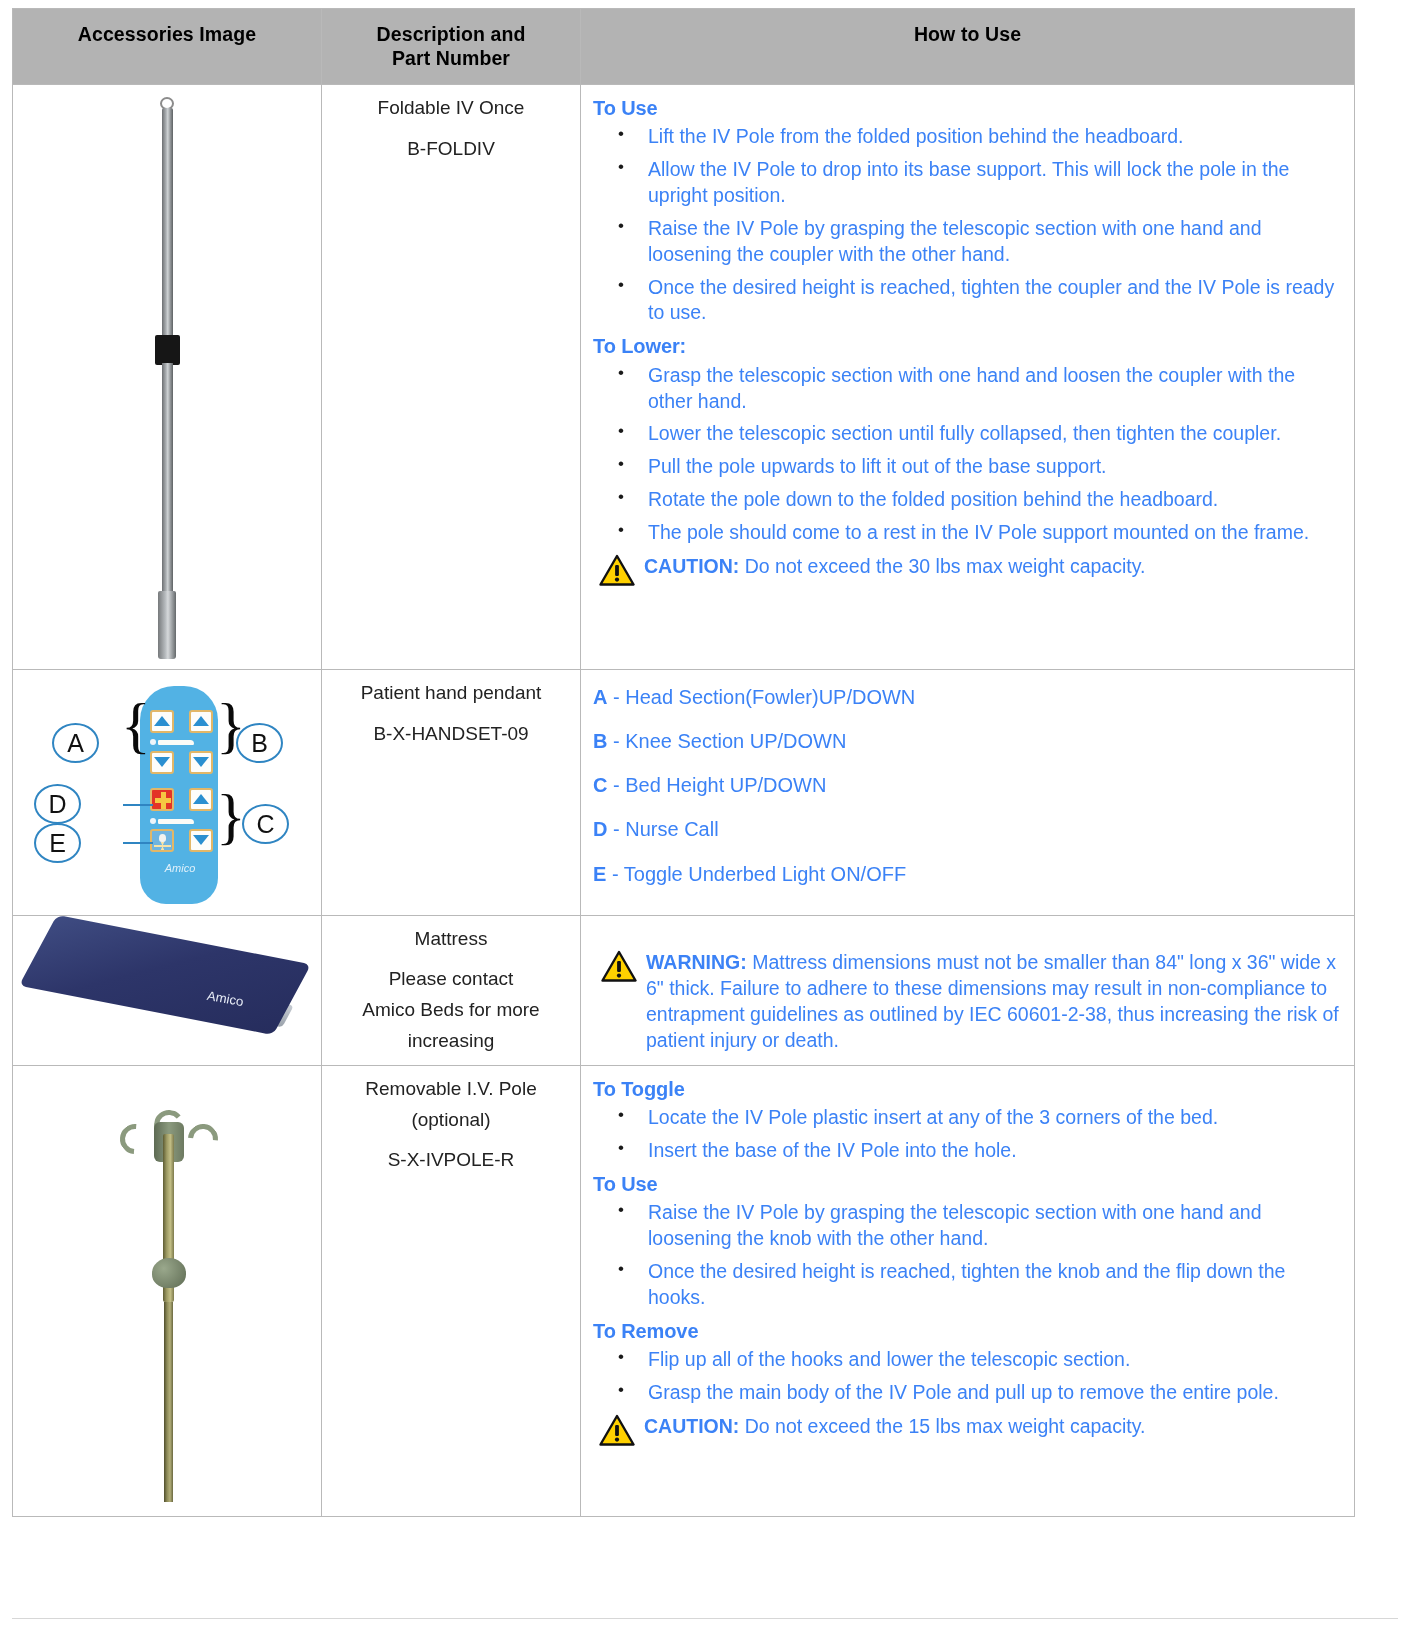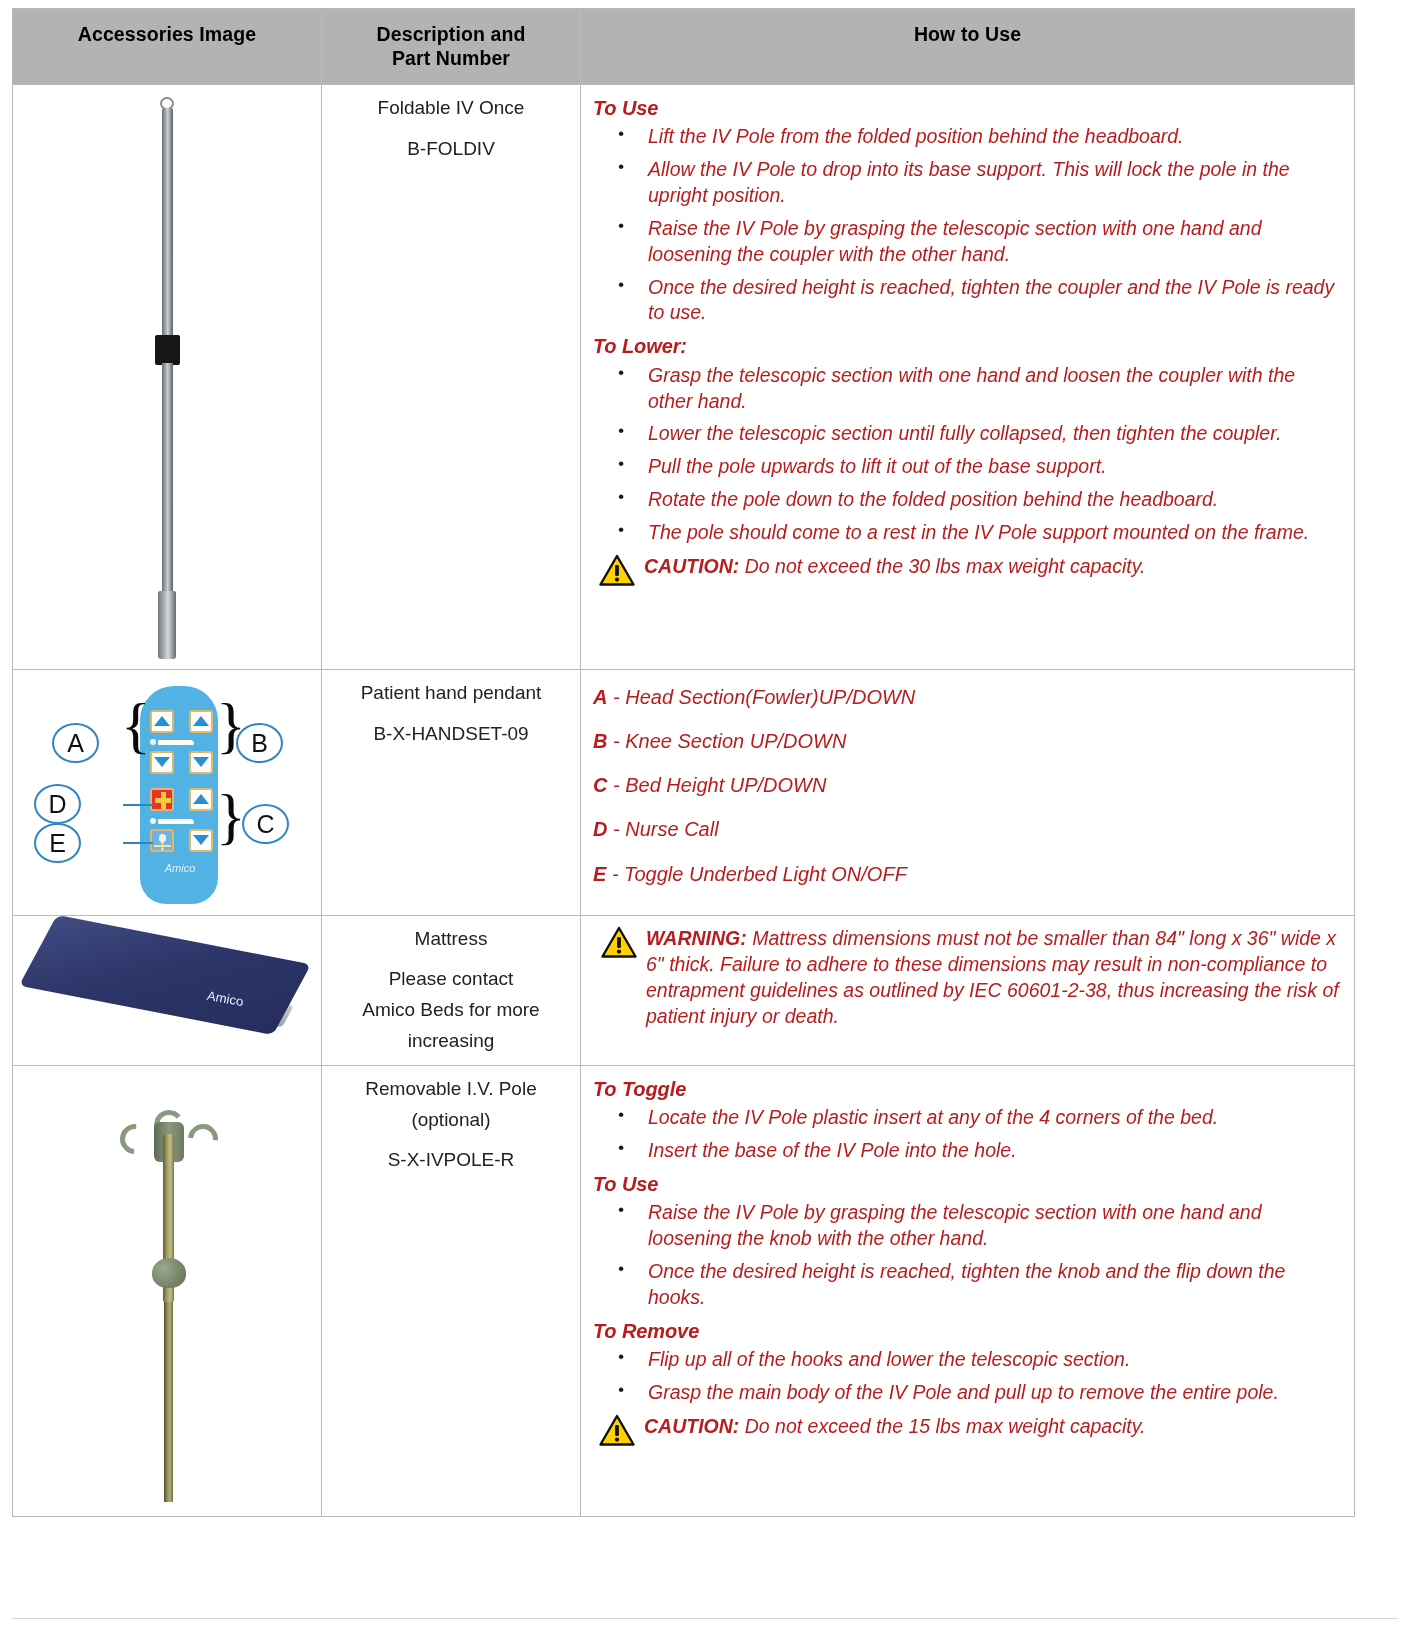--- a/index.html
+++ b/index.html
@@ -52,22 +52,21 @@
     padding: 8px 10px;
     color: #222;
   }
   td.desc-cell .dline { display: block; }
   td.desc-cell .gap { display:block; height: 10px; }
 
   td.use-cell {
     padding: 8px 14px 10px 12px;
     font-size: 19.5px;
     line-height: 1.36;
-    color: #b91c1c;
-    font-style: italic;
+    color: #3b82f6;
   }
   .sec-head {
     font-weight: bold;
     font-size: 20px;
     margin: 2px 0 2px 0;
     letter-spacing: -.1px;
   }
   ul.blist {
     list-style: none;
     margin: 0 0 2px 0;
@@ -367,21 +366,21 @@
           <div class="matt-logo">Amico</div>
         </div>
       </td>
       <td class="desc-cell">
         <span class="dline">Mattress</span>
         <span class="gap"></span>
         <span class="dline">Please contact</span>
         <span class="dline">Amico Beds for more</span>
         <span class="dline">increasing</span>
       </td>
-      <td class="use-cell" style="padding-top:2px;">
+      <td class="use-cell" style="padding-top:26px;">
         <div class="alert-line indent-warn">
           <svg class="warn-tri" width="36" height="32" viewBox="0 0 36 32">
             <path d="M18 2 L34.5 30.5 L1.5 30.5 Z" fill="#ffd100" stroke="#111111" stroke-width="2.4" stroke-linejoin="round"></path>
             <rect x="16.1" y="11" width="3.8" height="11" rx="1.2" fill="#111111"></rect>
             <circle cx="18" cy="25.6" r="2.1" fill="#111111"></circle>
           </svg>
           <div class="alert-text"><b>WARNING:</b><span> Mattress dimensions must not be smaller than 84" long x 36" wide x 6" thick. Failure to adhere to these dimensions may result in non-compliance to entrapment guidelines as outlined by IEC 60601-2-38, thus increasing the risk of patient injury or death.</span></div>
         </div>
       </td>
     </tr>
@@ -400,21 +399,21 @@
       </td>
       <td class="desc-cell">
         <span class="dline">Removable I.V. Pole</span>
         <span class="dline">(optional)</span>
         <span class="gap"></span>
         <span class="dline">S-X-IVPOLE-R</span>
       </td>
       <td class="use-cell">
         <div class="sec-head">To Toggle</div>
         <ul class="blist">
-          <li>Locate the IV Pole plastic insert at any of the 4 corners of the bed.</li>
+          <li>Locate the IV Pole plastic insert at any of the 3 corners of the bed.</li>
           <li>Insert the base of the IV Pole into the hole.</li>
         </ul>
         <div class="sec-head">To Use</div>
         <ul class="blist">
           <li>Raise the IV Pole by grasping the telescopic section with one hand and loosening the knob with the other hand.</li>
           <li>Once the desired height is reached, tighten the knob and the flip down the hooks.</li>
         </ul>
         <div class="sec-head">To Remove</div>
         <ul class="blist">
           <li>Flip up all of the hooks and lower the telescopic section.</li>

